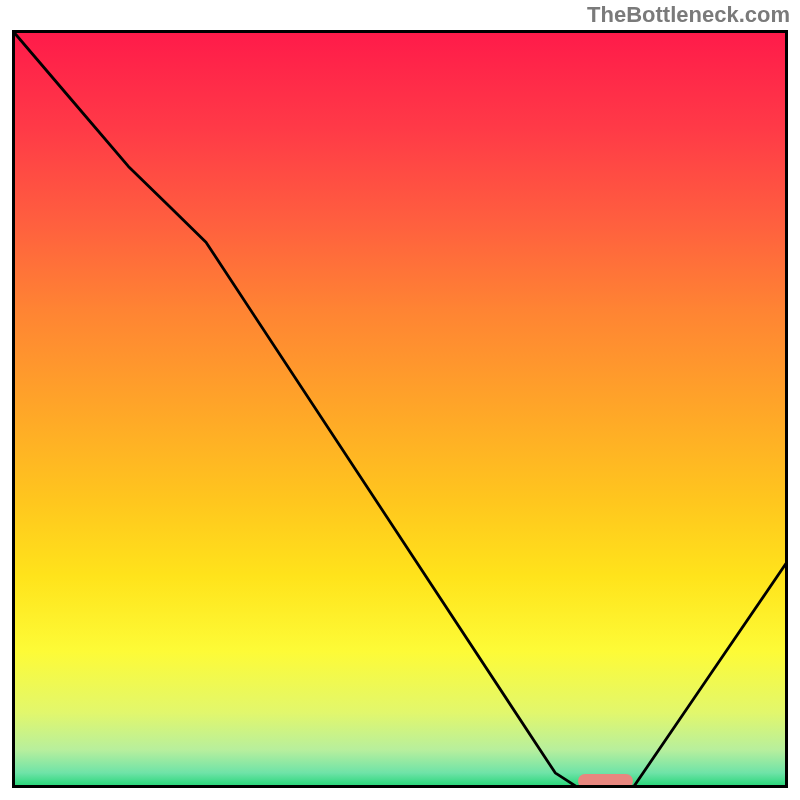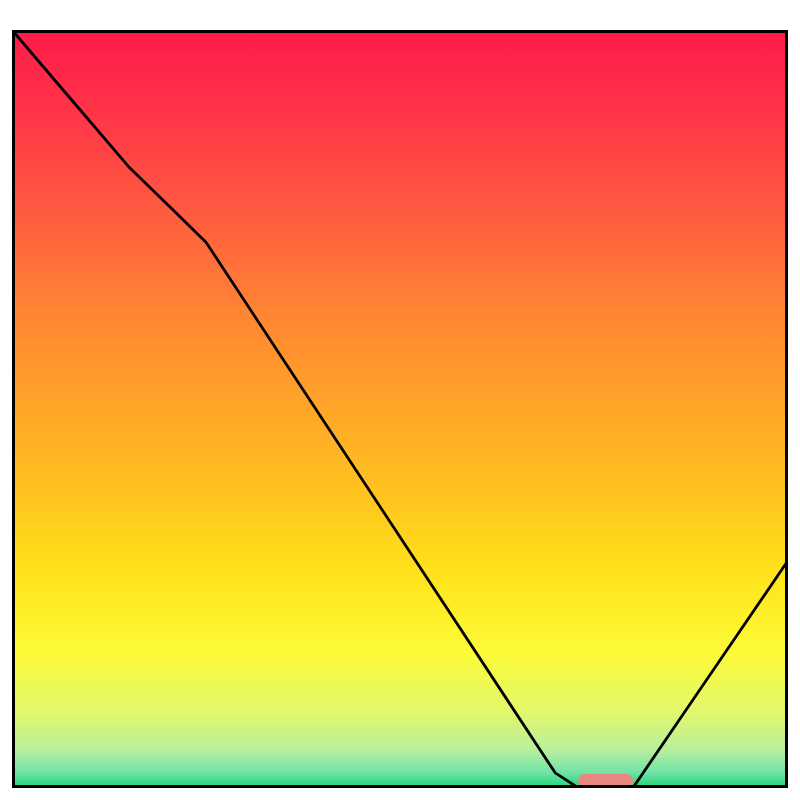--- a/index.html
+++ b/index.html
@@ -72,20 +72,21 @@
     position: absolute;
     background: #e8877f;
     border-radius: 999px;
     z-index: 4;
   }
 </style>
 </head>
 <body>
 
 <div class="container">
+  <div class="watermark">TheBottleneck.com</div>
 
   <div class="plot-area">
     <div class="gradient-bg"></div>
 
     <svg class="curve" viewBox="0 0 776 758" preserveAspectRatio="none">
       <path id="curve-path" fill="none" stroke="#000" stroke-width="2.8" stroke-linecap="round" stroke-linejoin="round" d="M 0 0 C 38.412 45.02520000000002 77.988 91.41480000000004 116.39999999999999 136.44000000000005 C 142.00799999999998 161.45400000000004 168.392 187.22600000000003 194 212.24 C 309.236 387.338 427.96399999999994 567.742 543.1999999999999 742.84 C 550.8824 747.8428 558.7976 752.9972 566.48 758 C 584.4056 758 602.8744 758 620.8000000000001 758 C 672.0160000000001 682.958 724.784 605.642 776 530.6"></path>
     </svg>
 
     <div class="marker" id="marker" style="left: 566.48px; width: 54.32px; height: 14px; bottom: 0px; background: rgb(232, 135, 127);"></div>
 

